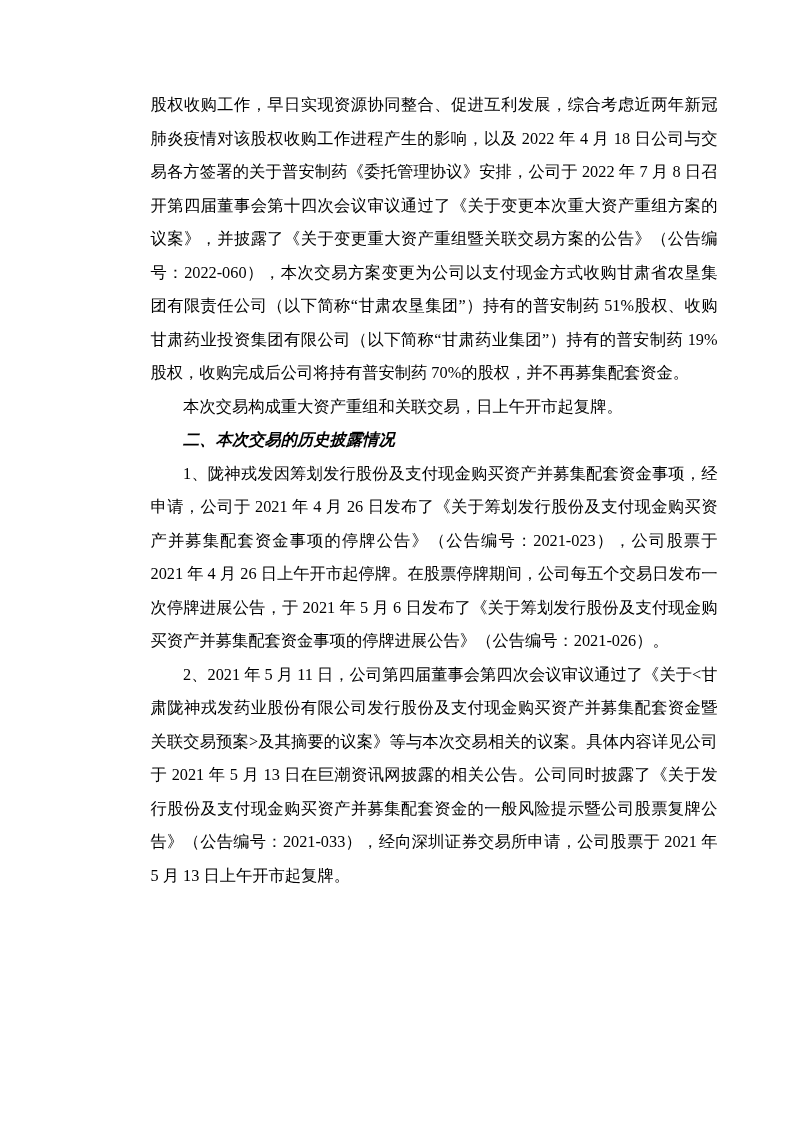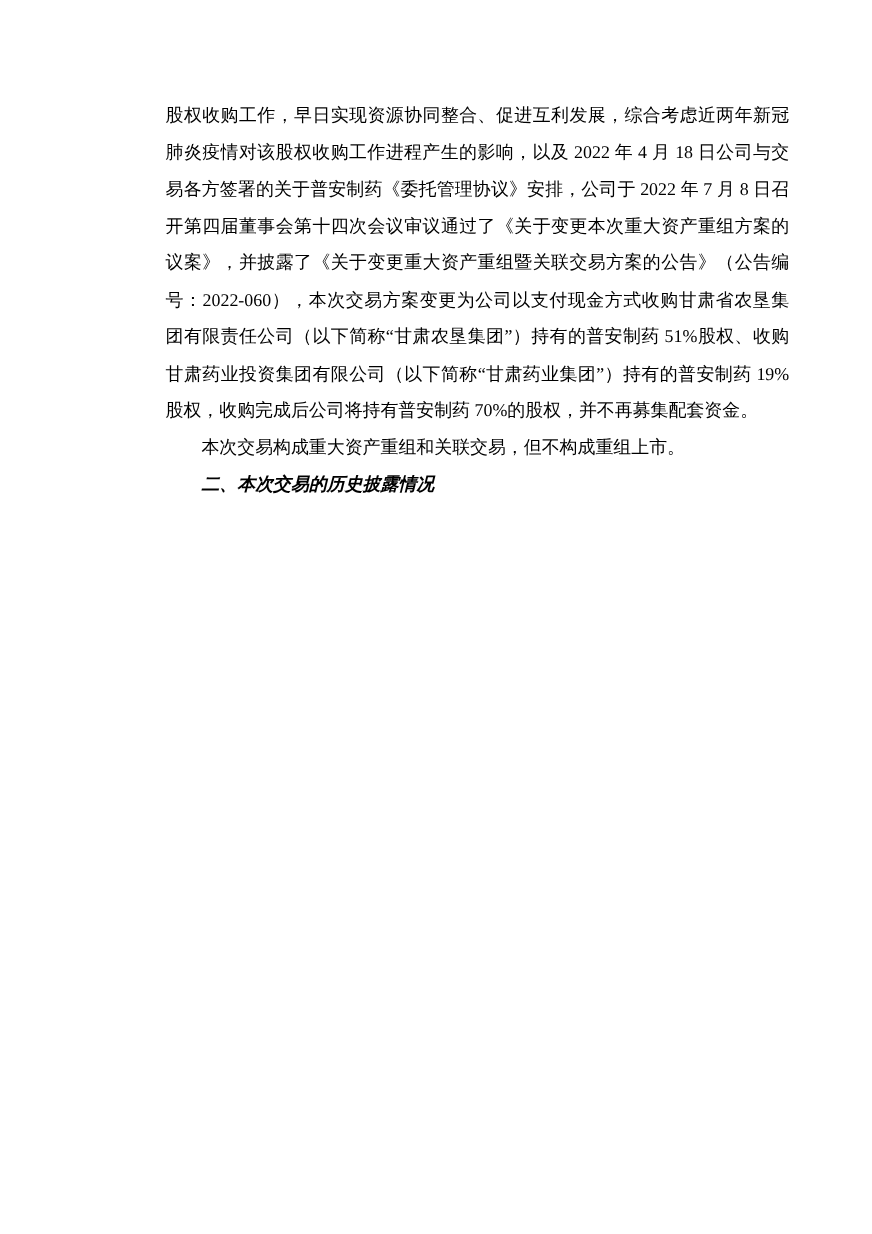--- a/index.html
+++ b/index.html
@@ -39,16 +39,18 @@
     font-weight: bold;
     font-style: italic;
   }
 </style>
 </head>
 <body>
 
 <div class="page">
   <div class="content">
     <p>股权收购工作，早日实现资源协同整合、促进互利发展，综合考虑近两年新冠肺炎疫情对该股权收购工作进程产生的影响，以及 2022 年 4 月 18 日公司与交易各方签署的关于普安制药《委托管理协议》安排，公司于 2022 年 7 月 8 日召开第四届董事会第十四次会议审议通过了《关于变更本次重大资产重组方案的议案》，并披露了《关于变更重大资产重组暨关联交易方案的公告》（公告编号：2022-060），本次交易方案变更为公司以支付现金方式收购甘肃省农垦集团有限责任公司（以下简称“甘肃农垦集团”）持有的普安制药 51%股权、收购甘肃药业投资集团有限公司（以下简称“甘肃药业集团”）持有的普安制药 19%股权，收购完成后公司将持有普安制药 70%的股权，并不再募集配套资金。</p>
-    <p class="indent">本次交易构成重大资产重组和关联交易，但不构成重组上市。</p>
+    <p class="indent">本次交易构成重大资产重组和关联交易，日上午开市起复牌。</p>
     <p class="indent heading">二、本次交易的历史披露情况</p>
+    <p class="indent">1、陇神戎发因筹划发行股份及支付现金购买资产并募集配套资金事项，经申请，公司于 2021 年 4 月 26 日发布了《关于筹划发行股份及支付现金购买资产并募集配套资金事项的停牌公告》（公告编号：2021-023），公司股票于 2021 年 4 月 26 日上午开市起停牌。在股票停牌期间，公司每五个交易日发布一次停牌进展公告，于 2021 年 5 月 6 日发布了《关于筹划发行股份及支付现金购买资产并募集配套资金事项的停牌进展公告》（公告编号：2021-026）。</p>
+    <p class="indent">2、2021 年 5 月 11 日，公司第四届董事会第四次会议审议通过了《关于&lt;甘肃陇神戎发药业股份有限公司发行股份及支付现金购买资产并募集配套资金暨关联交易预案&gt;及其摘要的议案》等与本次交易相关的议案。具体内容详见公司于 2021 年 5 月 13 日在巨潮资讯网披露的相关公告。公司同时披露了《关于发行股份及支付现金购买资产并募集配套资金的一般风险提示暨公司股票复牌公告》（公告编号：2021-033），经向深圳证券交易所申请，公司股票于 2021 年 5 月 13 日上午开市起复牌。</p>
   </div>
 </div>
 
 </body></html>

